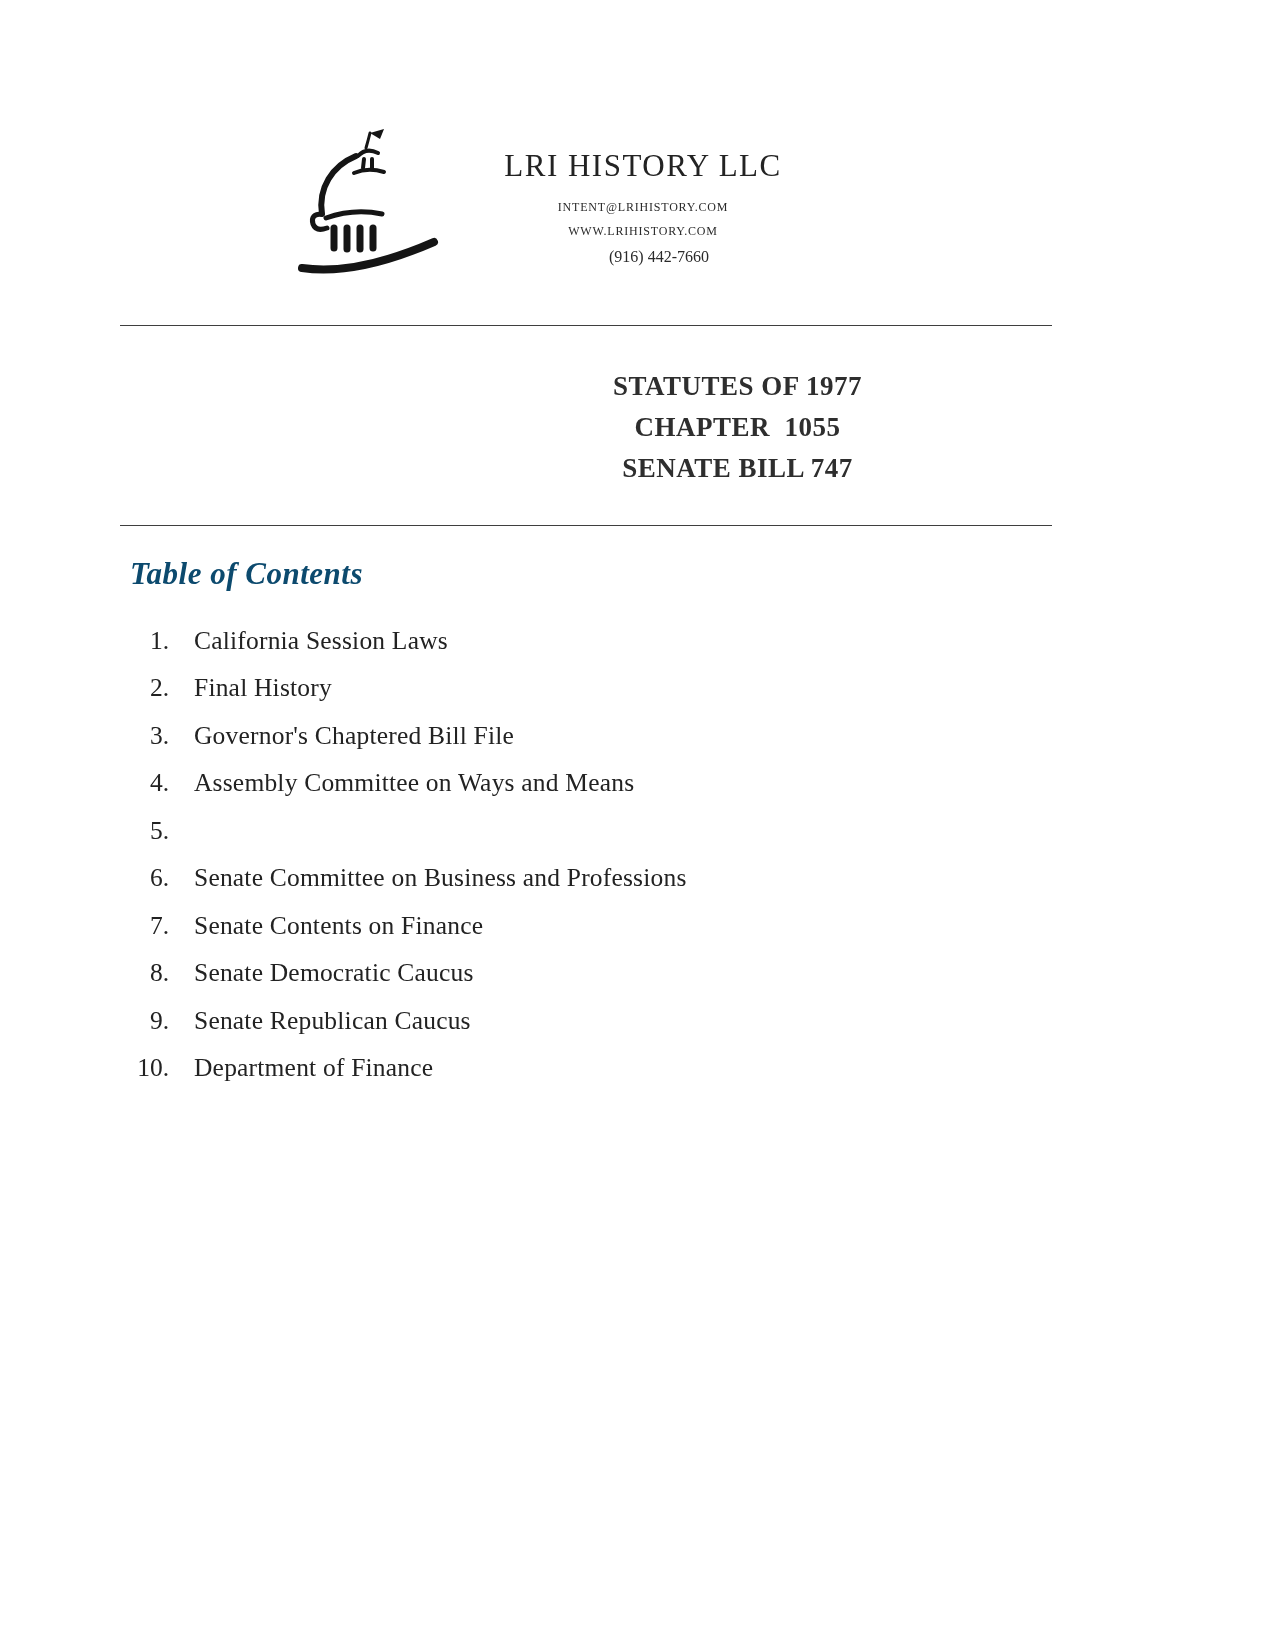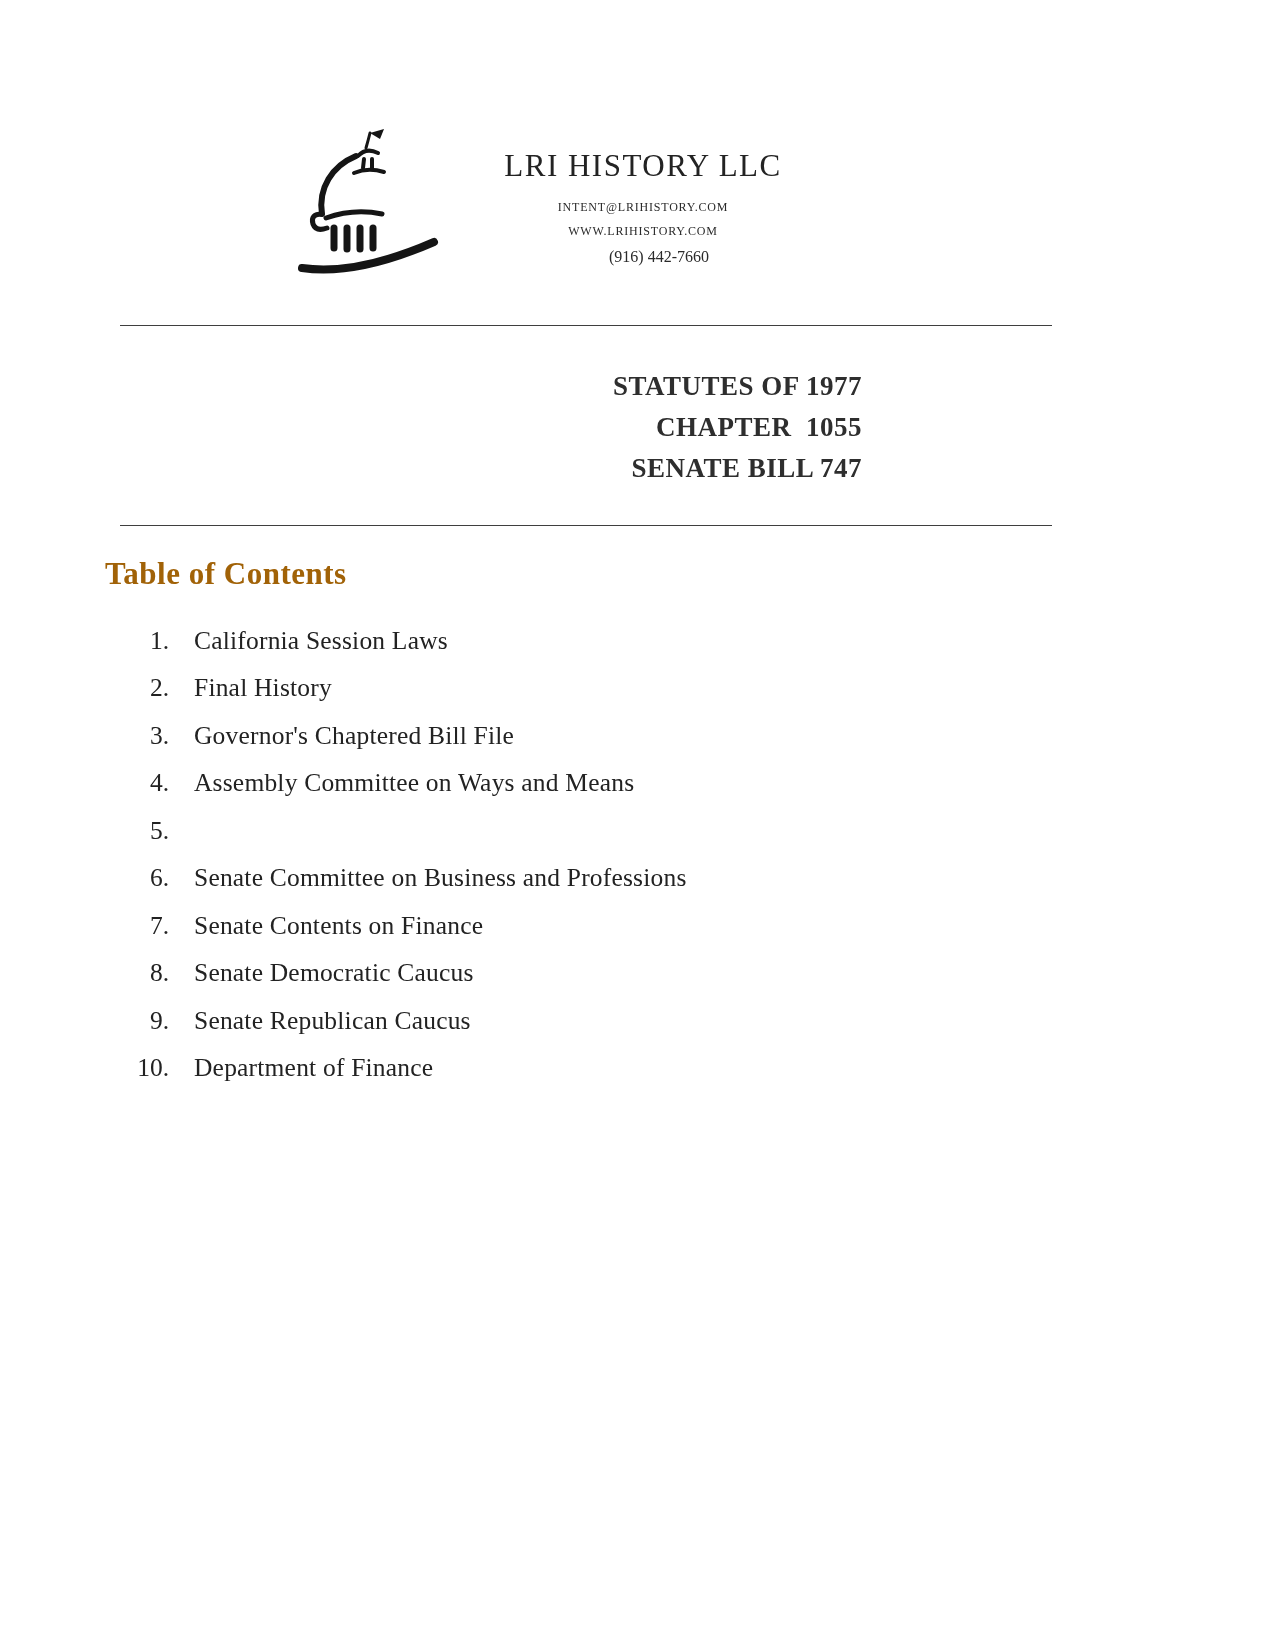--- a/index.html
+++ b/index.html
@@ -64,40 +64,41 @@
     border-top: 1.6px solid #3f3f3f;
   }
   .rule-top { top: 325px; }
   .rule-bottom { top: 525px; }
 
   
   .title-block {
     position: absolute;
     top: 366px;
     right: 286px;
-    text-align: right;
+    text-align: center;
   }
   .title-line {
     font-size: 27px;
     font-weight: bold;
     line-height: 41px;
     color: #2e2e2e;
     white-space: pre;
     letter-spacing: 0.5px;
   }
 
   
   .toc-heading {
     position: absolute;
     top: 556px;
-    left: 105px;
+    left: 130px;
     font-size: 31px;
     font-weight: bold;
-    color: #a16207;
+    color: #0c4a6e;
     letter-spacing: 0.5px;
+    font-style: italic;
   }
   .toc-list {
     position: absolute;
     top: 617px;
     left: 117px;
     list-style: none;
   }
   .toc-item {
     display: flex;
     align-items: center;

